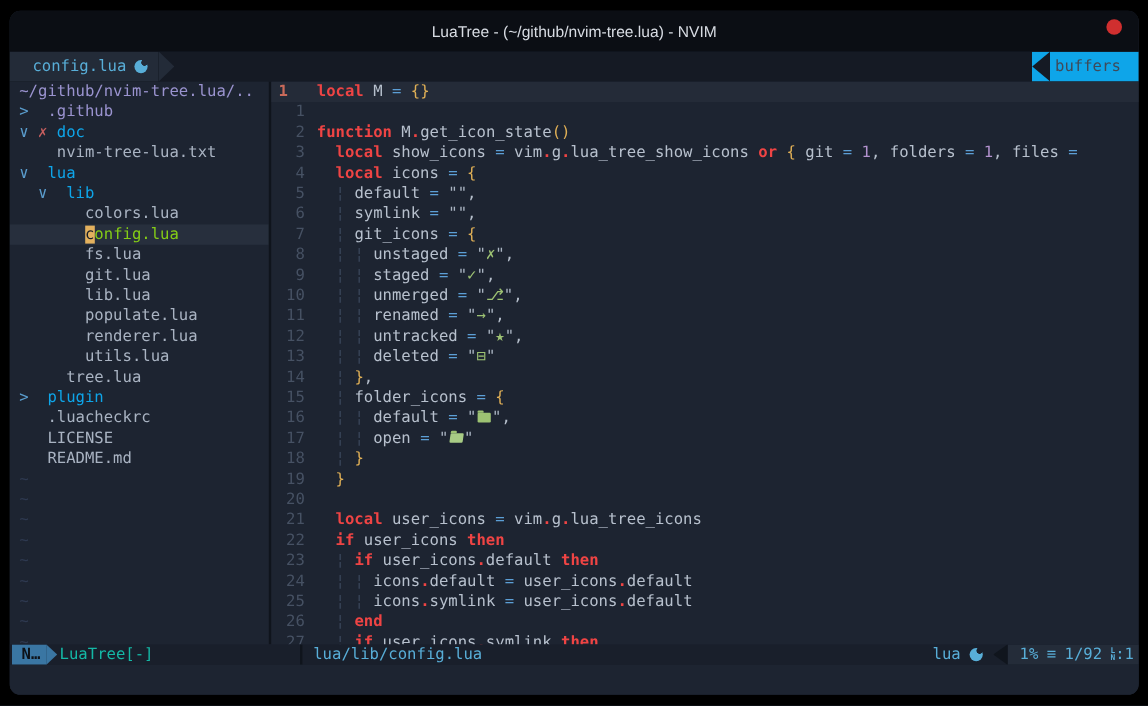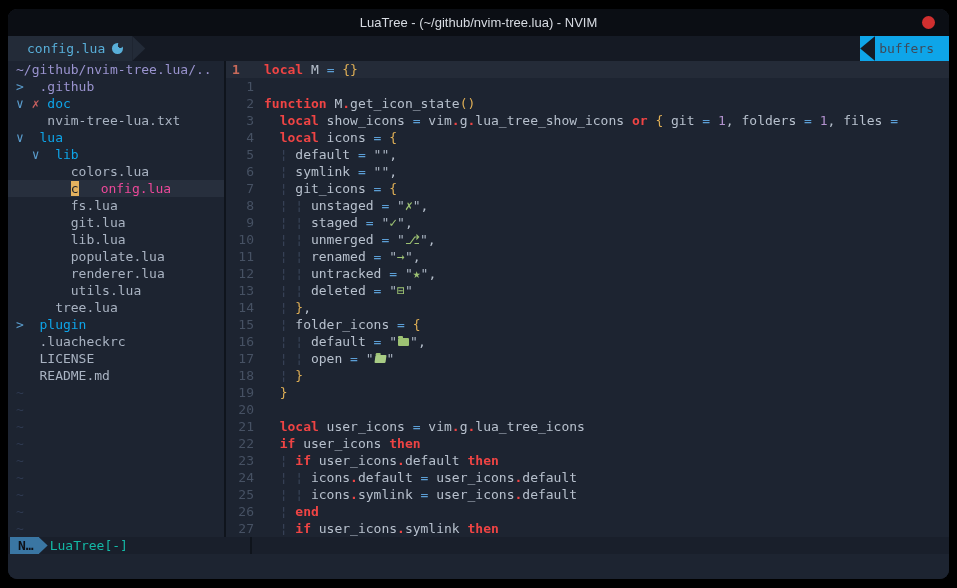--- a/index.html
+++ b/index.html
@@ -1,21 +1,21 @@
 <!DOCTYPE html>
 <html><head>
 <meta charset="utf-8">
 <style>
   html,body{margin:0;padding:0;}
   body{width:957px;height:588px;background:#000;overflow:hidden;position:relative;
        font-family:"DejaVu Sans Mono",monospace;}
   .window{position:absolute;left:8px;top:9px;width:941px;height:570px;background:#1d2431;
           border-radius:9px;overflow:hidden;display:flex;flex-direction:column;}
   
-  .titlebar{height:27px;flex:none;background:#0b0e14;display:flex;align-items:center;
+  .titlebar{height:34px;flex:none;background:#0b0e14;display:flex;align-items:center;
             justify-content:center;position:relative;}
   .titlebar .title{font:13px "Liberation Sans",sans-serif;color:#d8dce3;}
   .closebtn{position:absolute;right:14px;top:7px;width:13px;height:13px;border-radius:50%;background:#d02f2f;}
   
   .tabline{height:25px;flex:none;background:#151a24;display:flex;align-items:stretch;
            font-size:13px;overflow:hidden;}
   .tab{background:#232b38;color:#58aed8;display:flex;align-items:center;gap:7px;padding:0 9px 0 19px;}
   .tab-arrow{width:13px;background:#232b38;clip-path:polygon(0 0,100% 50%,0 100%);}
   .tab-spacer{flex:1;}
   .buffers-seg{display:flex;align-items:stretch;background:#0ea5e9;color:#3f4a59;}
@@ -28,21 +28,21 @@
   .main{flex:1;display:flex;min-height:0;}
   .tree{width:216px;flex:none;overflow:hidden;font-size:13px;line-height:17px;white-space:pre;}
   .trow{height:17px;padding-left:8px;}
   .trow.sel{background:#272f3d;}
   .tk-root,.tk-hidden{color:#9a93cf;}
   .tk-folder{color:#0ea5e9;}
   .tk-t,.tk-p,.tk-v{color:#a9b3c2;}
   .tk-arrow{color:#5a9ccc;}
   .tk-gitx{color:#c75f5f;}
   .tk-cur{background:#e3b15e;color:#171d27;}
-  .tk-seln{color:#ec4899;padding-left:22px;}
+  .tk-seln{color:#84cc16;}
   .tk-tilde{color:#2e3950;}
   .divider{width:2px;flex:none;background:#0f141c;}
   .editor{flex:1;overflow:hidden;font-size:13px;line-height:17px;white-space:pre;}
   .cline{height:17px;display:flex;}
   .cline.cur{background:#242b38;}
   .lnum{flex:none;width:22px;padding:0 10px 0 6px;text-align:right;color:#465163;}
   .cline.cur .lnum{text-align:left;color:#c96a5a;font-weight:bold;}
   .ctext{flex:1;overflow:hidden;}
   .guide{color:#39455a;}
   .tk-k,.tk-d{color:#ef4444;font-weight:bold;}
@@ -106,16 +106,37 @@
     <div class="editor" id="editor"><div class="cline cur"><span class="lnum">1</span><span class="ctext"><span class="tk-k">local</span><span class="tk-v"> M </span><span class="tk-o">=</span><span class="tk-v"> </span><span class="tk-b">{}</span></span></div><div class="cline"><span class="lnum">1</span><span class="ctext"></span></div><div class="cline"><span class="lnum">2</span><span class="ctext"><span class="tk-k">function</span><span class="tk-v"> M</span><span class="tk-d">.</span><span class="tk-v">get_icon_state</span><span class="tk-b">()</span></span></div><div class="cline"><span class="lnum">3</span><span class="ctext">  <span class="tk-k">local</span><span class="tk-v"> show_icons </span><span class="tk-o">=</span><span class="tk-v"> vim</span><span class="tk-d">.</span><span class="tk-v">g</span><span class="tk-d">.</span><span class="tk-v">lua_tree_show_icons </span><span class="tk-k">or</span><span class="tk-v"> </span><span class="tk-b">{</span><span class="tk-v"> git </span><span class="tk-o">=</span><span class="tk-v"> </span><span class="tk-n">1</span><span class="tk-p">, </span><span class="tk-v">folders </span><span class="tk-o">=</span><span class="tk-v"> </span><span class="tk-n">1</span><span class="tk-p">, </span><span class="tk-v">files </span><span class="tk-o">=</span></span></div><div class="cline"><span class="lnum">4</span><span class="ctext">  <span class="tk-k">local</span><span class="tk-v"> icons </span><span class="tk-o">=</span><span class="tk-v"> </span><span class="tk-b">{</span></span></div><div class="cline"><span class="lnum">5</span><span class="ctext">  <span class="guide">¦</span> <span class="tk-v">default </span><span class="tk-o">=</span><span class="tk-v"> </span><span class="tk-q">""</span><span class="tk-p">,</span></span></div><div class="cline"><span class="lnum">6</span><span class="ctext">  <span class="guide">¦</span> <span class="tk-v">symlink </span><span class="tk-o">=</span><span class="tk-v"> </span><span class="tk-q">""</span><span class="tk-p">,</span></span></div><div class="cline"><span class="lnum">7</span><span class="ctext">  <span class="guide">¦</span> <span class="tk-v">git_icons </span><span class="tk-o">=</span><span class="tk-v"> </span><span class="tk-b">{</span></span></div><div class="cline"><span class="lnum">8</span><span class="ctext">  <span class="guide">¦</span> <span class="guide">¦</span> <span class="tk-v">unstaged </span><span class="tk-o">=</span><span class="tk-v"> </span><span class="tk-q">"</span><span class="tk-g">✗</span><span class="tk-q">"</span><span class="tk-p">,</span></span></div><div class="cline"><span class="lnum">9</span><span class="ctext">  <span class="guide">¦</span> <span class="guide">¦</span> <span class="tk-v">staged </span><span class="tk-o">=</span><span class="tk-v"> </span><span class="tk-q">"</span><span class="tk-g">✓</span><span class="tk-q">"</span><span class="tk-p">,</span></span></div><div class="cline"><span class="lnum">10</span><span class="ctext">  <span class="guide">¦</span> <span class="guide">¦</span> <span class="tk-v">unmerged </span><span class="tk-o">=</span><span class="tk-v"> </span><span class="tk-q">"</span><span class="tk-g">⎇</span><span class="tk-q">"</span><span class="tk-p">,</span></span></div><div class="cline"><span class="lnum">11</span><span class="ctext">  <span class="guide">¦</span> <span class="guide">¦</span> <span class="tk-v">renamed </span><span class="tk-o">=</span><span class="tk-v"> </span><span class="tk-q">"</span><span class="tk-g">→</span><span class="tk-q">"</span><span class="tk-p">,</span></span></div><div class="cline"><span class="lnum">12</span><span class="ctext">  <span class="guide">¦</span> <span class="guide">¦</span> <span class="tk-v">untracked </span><span class="tk-o">=</span><span class="tk-v"> </span><span class="tk-q">"</span><span class="tk-g">★</span><span class="tk-q">"</span><span class="tk-p">,</span></span></div><div class="cline"><span class="lnum">13</span><span class="ctext">  <span class="guide">¦</span> <span class="guide">¦</span> <span class="tk-v">deleted </span><span class="tk-o">=</span><span class="tk-v"> </span><span class="tk-q">"</span><span class="tk-g">⊟</span><span class="tk-q">"</span></span></div><div class="cline"><span class="lnum">14</span><span class="ctext">  <span class="guide">¦</span> <span class="tk-b">}</span><span class="tk-p">,</span></span></div><div class="cline"><span class="lnum">15</span><span class="ctext">  <span class="guide">¦</span> <span class="tk-v">folder_icons </span><span class="tk-o">=</span><span class="tk-v"> </span><span class="tk-b">{</span></span></div><div class="cline"><span class="lnum">16</span><span class="ctext">  <span class="guide">¦</span> <span class="guide">¦</span> <span class="tk-v">default </span><span class="tk-o">=</span><span class="tk-v"> </span><span class="tk-q">"</span><span class="fico"></span><span class="tk-q">"</span><span class="tk-p">,</span></span></div><div class="cline"><span class="lnum">17</span><span class="ctext">  <span class="guide">¦</span> <span class="guide">¦</span> <span class="tk-v">open </span><span class="tk-o">=</span><span class="tk-v"> </span><span class="tk-q">"</span><span class="fico open"></span><span class="tk-q">"</span></span></div><div class="cline"><span class="lnum">18</span><span class="ctext">  <span class="guide">¦</span> <span class="tk-b">}</span></span></div><div class="cline"><span class="lnum">19</span><span class="ctext">  <span class="tk-b">}</span></span></div><div class="cline"><span class="lnum">20</span><span class="ctext"></span></div><div class="cline"><span class="lnum">21</span><span class="ctext">  <span class="tk-k">local</span><span class="tk-v"> user_icons </span><span class="tk-o">=</span><span class="tk-v"> vim</span><span class="tk-d">.</span><span class="tk-v">g</span><span class="tk-d">.</span><span class="tk-v">lua_tree_icons</span></span></div><div class="cline"><span class="lnum">22</span><span class="ctext">  <span class="tk-k">if</span><span class="tk-v"> user_icons </span><span class="tk-k">then</span></span></div><div class="cline"><span class="lnum">23</span><span class="ctext">  <span class="guide">¦</span> <span class="tk-k">if</span><span class="tk-v"> user_icons</span><span class="tk-d">.</span><span class="tk-v">default </span><span class="tk-k">then</span></span></div><div class="cline"><span class="lnum">24</span><span class="ctext">  <span class="guide">¦</span> <span class="guide">¦</span> <span class="tk-v">icons</span><span class="tk-d">.</span><span class="tk-v">default </span><span class="tk-o">=</span><span class="tk-v"> user_icons</span><span class="tk-d">.</span><span class="tk-v">default</span></span></div><div class="cline"><span class="lnum">25</span><span class="ctext">  <span class="guide">¦</span> <span class="guide">¦</span> <span class="tk-v">icons</span><span class="tk-d">.</span><span class="tk-v">symlink </span><span class="tk-o">=</span><span class="tk-v"> user_icons</span><span class="tk-d">.</span><span class="tk-v">default</span></span></div><div class="cline"><span class="lnum">26</span><span class="ctext">  <span class="guide">¦</span> <span class="tk-k">end</span></span></div><div class="cline"><span class="lnum">27</span><span class="ctext">  <span class="guide">¦</span> <span class="tk-k">if</span><span class="tk-v"> user_icons</span><span class="tk-d">.</span><span class="tk-v">symlink </span><span class="tk-k">then</span></span></div></div>
   </div>
 
   <div class="statusline">
     <div class="sl-left">
       <span class="mode">N…</span>
       <span class="mode-arrow"></span>
       <span class="sl-file">LuaTree[-]</span>
     </div>
     <div class="sl-div"></div>
+    <div class="sl-right">
+      <span class="sl-path">lua/lib/config.lua</span>
+      <span class="sl-spacer"></span>
+      <span class="sl-ft">
+        <span>lua</span>
+        <span class="moon"></span>
+      </span>
+      <span class="sl-wedge"></span>
+      <span class="sl-seg">
+        <span>1%</span>
+        <span>≡</span>
+        <span>1/92</span>
+        <span style="display:inline-flex;align-items:center;">
+          <span class="lnicon">
+            <span>L</span>
+              <span>N</span>
+          </span>
+          <span>:1</span>
+        </span>
+      </span>
+    </div>
   </div>
 
   <div class="cmdline"></div>
 </div>
 
 </body></html>

